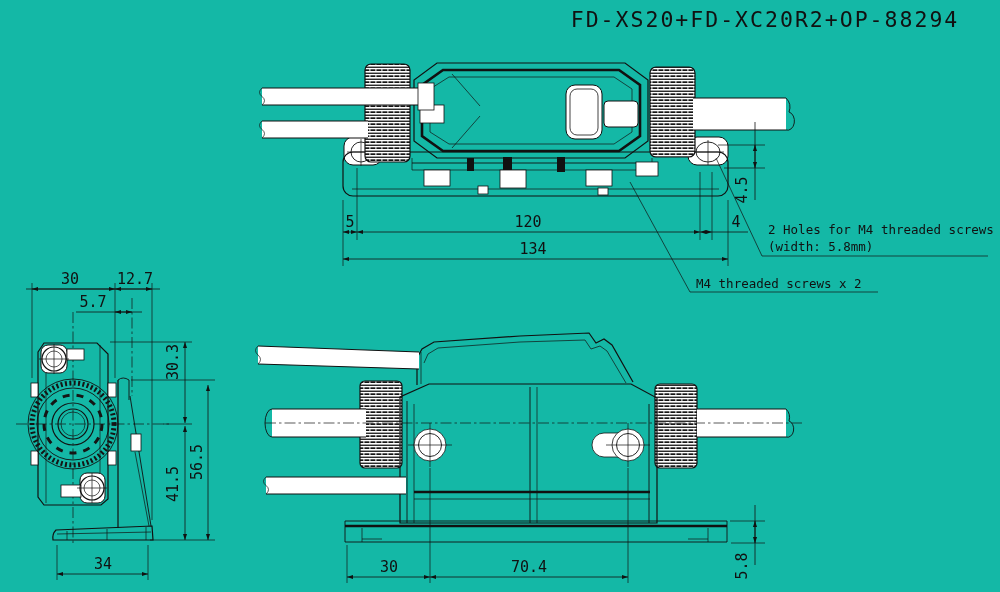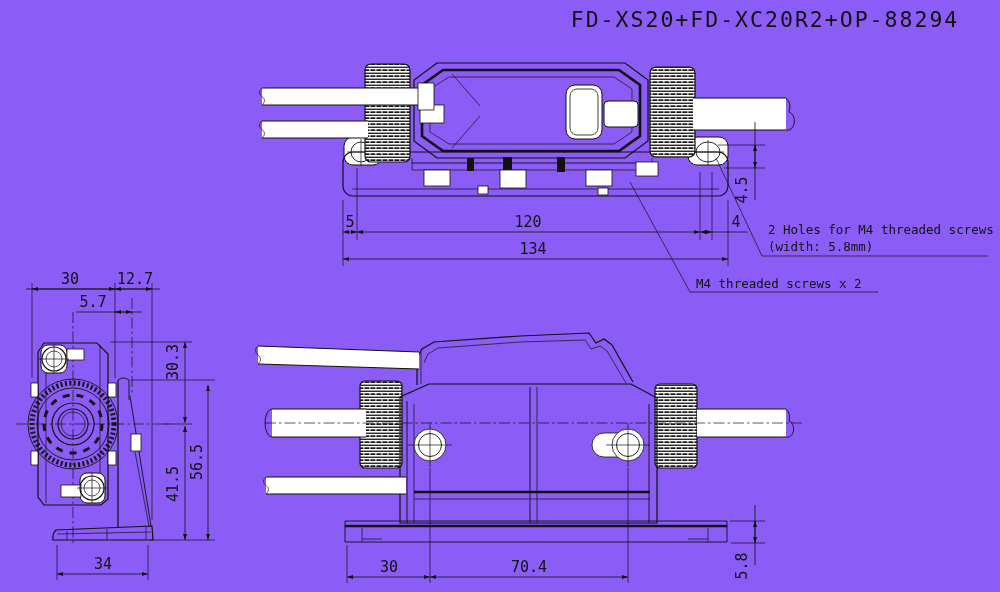--- a/index.html
+++ b/index.html
@@ -1,16 +1,16 @@
 <!DOCTYPE html>
 <html><head>
 <meta charset="utf-8">
 <style>
   html,body{margin:0;padding:0;background:#ffffff;}
-  .canvas{position:relative;width:1000px;height:592px;background:#8b5cf6;overflow:hidden;}
+  .canvas{position:relative;width:1000px;height:592px;background:#14b8a6;overflow:hidden;}
   svg{display:block;}
   .ol{fill:none;stroke:#111;stroke-width:1.2;}
   .ln{fill:none;stroke:#111;stroke-width:0.9;}
   .tn{fill:none;stroke:#111;stroke-width:0.7;}
   .tk{fill:none;stroke:#111;stroke-width:2.6;}
   .wf{fill:#fff;stroke:#111;stroke-width:1;}
   .wf2{fill:#fff;stroke:#111;stroke-width:0.8;}
   .cl{fill:none;stroke:#111;stroke-width:0.7;stroke-dasharray:11 3 2.5 3;}
   .dm{fill:none;stroke:#111;stroke-width:0.8;}
   .xt{fill:none;stroke:#111;stroke-width:0.7;}

